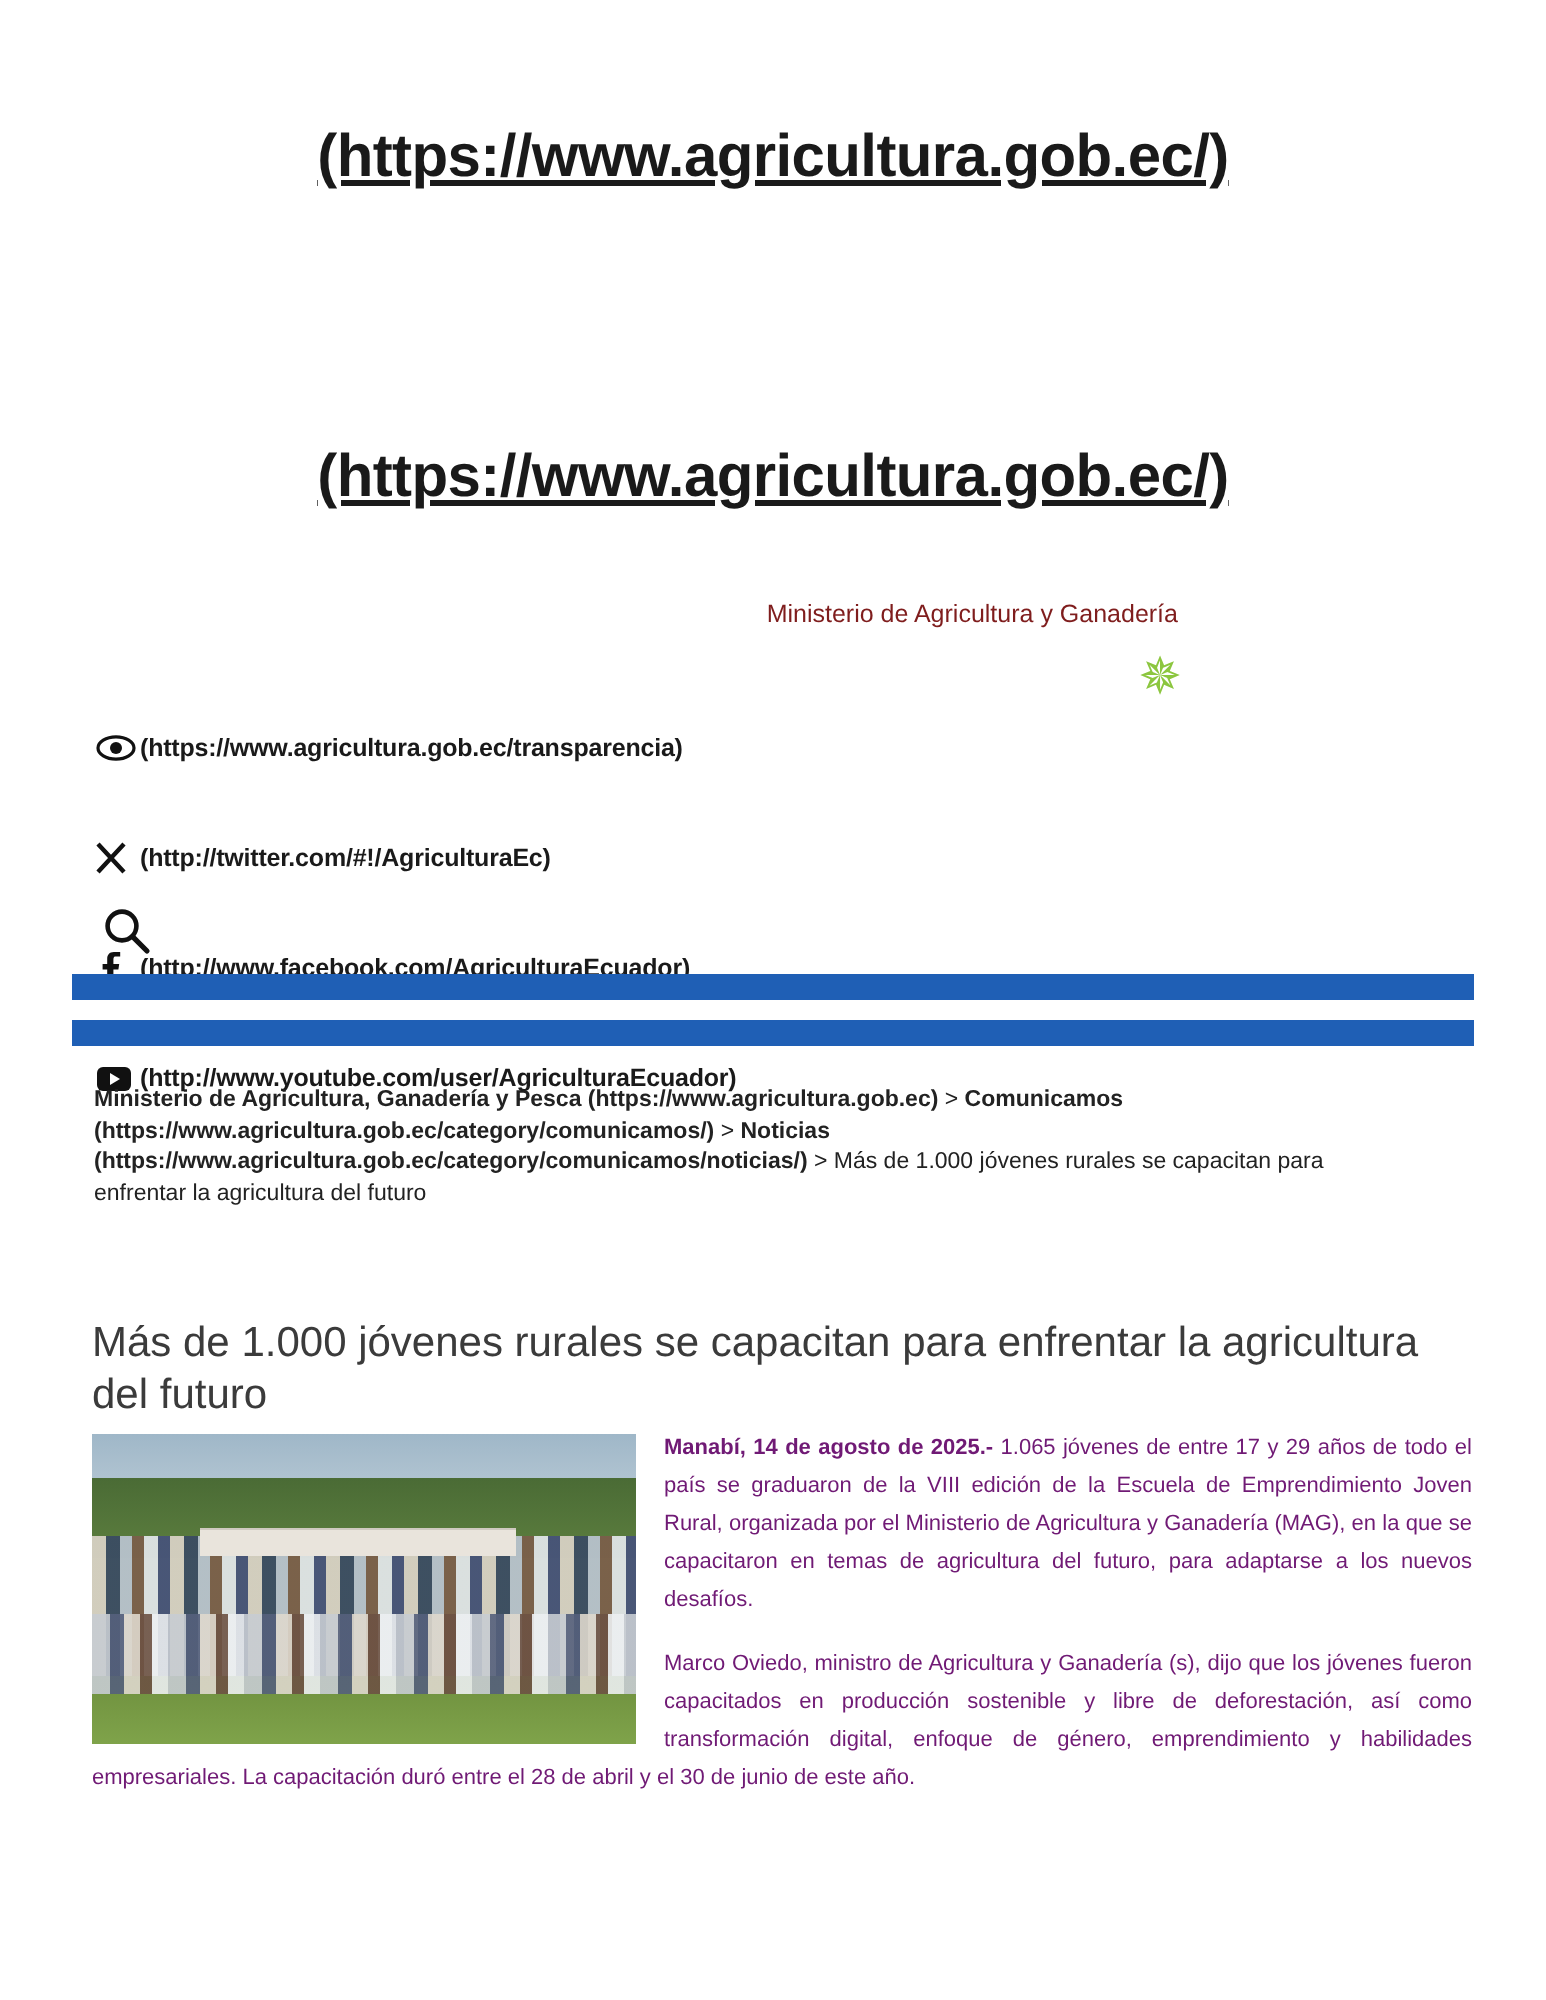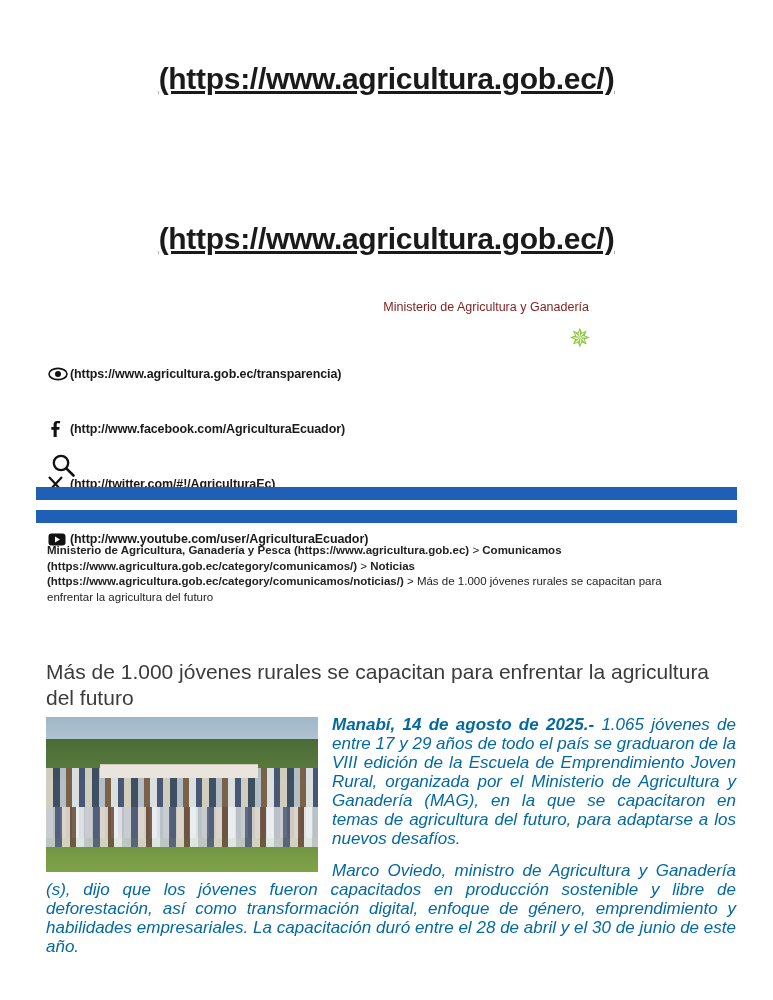--- a/index.html
+++ b/index.html
@@ -196,26 +196,25 @@
         #6d5243 24px, #6d5243 30px,
         #eceff1 30px, #eceff1 38px);
     opacity: 0.9;
   }
   .photo .banner {
     position: absolute; left: 20%; top: 30%; width: 58%; height: 9%;
     background: #e9e4dc;
     border-top: 1px solid #cfc9c0;
   }
   .para {
-    font-size: 17px;
+    font-size: 11px;
     line-height: 19px;
-    color: #0369a1;
+    color: #701a75;
     text-align: justify;
     margin: 0 0 13px 0;
-    font-style: italic;
   }
   .para b { font-weight: bold; }
 </style>
 </head>
 <body>
 
 <div class="page">
 
   <a class="big-link-1" href="#">(https://www.agricultura.gob.ec/)</a>
   <a class="big-link-2" href="#">(https://www.agricultura.gob.ec/)</a>
@@ -231,34 +230,34 @@
         <svg width="20" height="14" viewBox="0 0 20 14">
             <ellipse cx="10" cy="7" rx="9" ry="5.6" fill="none" stroke="#111" stroke-width="1.6"></ellipse>
             <circle cx="10" cy="7" r="3" fill="#111"></circle>
           </svg>
       </span>
       <span class="social-txt">(https://www.agricultura.gob.ec/transparencia)</span>
     </div>
 
     <div class="social-row">
       <span class="social-ico">
+        <svg width="16" height="16" viewBox="0 0 16 16">
+            <path d="M1 1 L14 15 M14 1 L1 15" stroke="#111" stroke-width="2.2" fill="none"></path>
+          </svg>
+      </span>
+      <span class="social-txt">(http://twitter.com/#!/AgriculturaEc)</span>
+    </div>
+
+    <div class="social-row">
+      <span class="social-ico">
         <svg width="14" height="16" viewBox="0 0 14 16">
             <path d="M9.5 2.2h2.6V0H8.9C6.7 0 5.6 1.4 5.6 3.4V6H3.3v2.7h2.3V16h3.1V8.7h2.5l.4-2.7H8.7V3.9c0-1 .3-1.7.8-1.7z" fill="#111"></path>
           </svg>
       </span>
       <span class="social-txt">(http://www.facebook.com/AgriculturaEcuador)</span>
-    </div>
-
-    <div class="social-row">
-      <span class="social-ico">
-        <svg width="16" height="16" viewBox="0 0 16 16">
-            <path d="M1 1 L14 15 M14 1 L1 15" stroke="#111" stroke-width="2.2" fill="none"></path>
-          </svg>
-      </span>
-      <span class="social-txt">(http://twitter.com/#!/AgriculturaEc)</span>
     </div>
 
     <div class="social-row">
       <span class="social-ico">
         <svg width="18" height="13" viewBox="0 0 18 13">
             <rect x="0.5" y="0.5" width="17" height="12" rx="3" fill="#111"></rect>
             <path d="M7 3.5 L12 6.5 L7 9.5 Z" fill="#fff"></path>
           </svg>
       </span>
       <span class="social-txt">(http://www.youtube.com/user/AgriculturaEcuador)</span>

